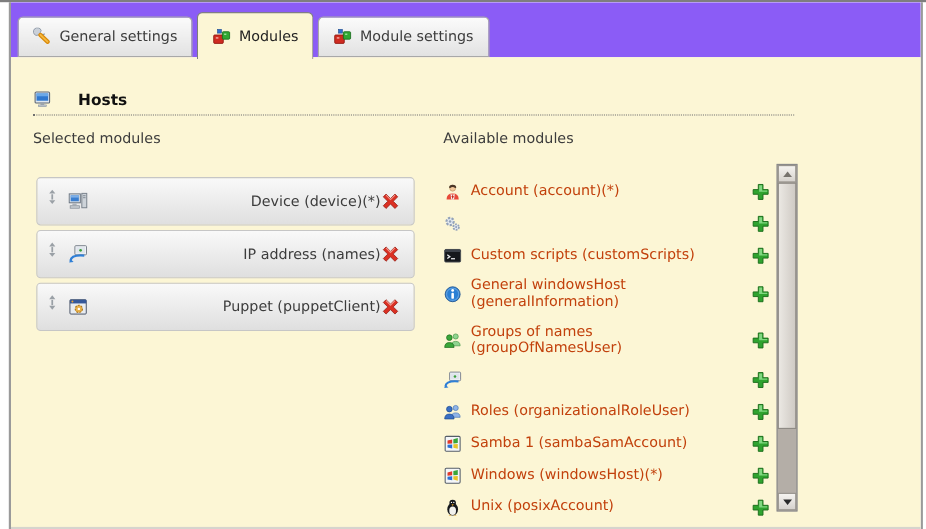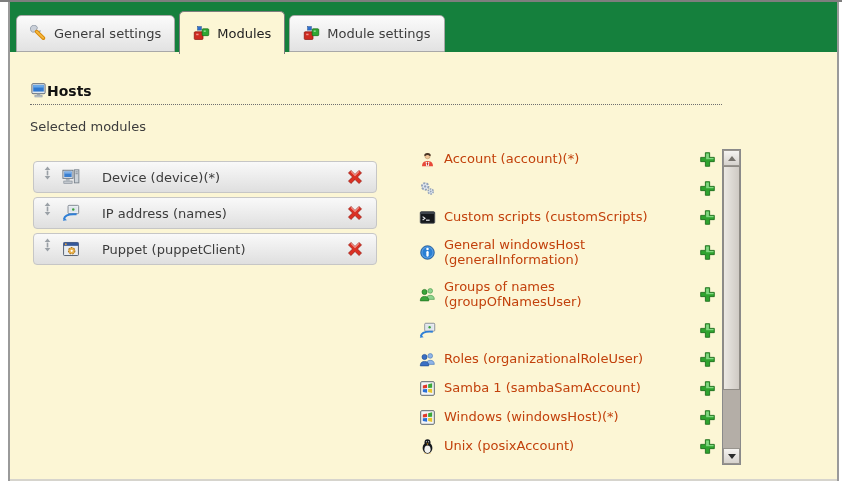--- a/index.html
+++ b/index.html
@@ -1,43 +1,43 @@
 <!DOCTYPE html>
 <html><head>
 <meta charset="utf-8">
 <style>
   html,body{margin:0;padding:0;background:#fff;width:842px;height:481px;overflow:hidden;
     font-family:"DejaVu Sans","Liberation Sans",sans-serif;}
   .top-edge{position:absolute;top:0;left:0;width:842px;height:2px;background:#7e7e7e;}
   .window{position:absolute;top:2px;left:8px;width:827px;height:479px;background:#fff;
     border-left:2px solid #9a9a9a;border-right:2px solid #9a9a9a;overflow:hidden;}
   
-  .tabbar{height:50px;display:flex;align-items:flex-end;padding-left:6px;background:#15803d;position:relative;}
+  .tabbar{height:50px;display:flex;align-items:flex-end;padding-left:6px;background:#8b5cf6;position:relative;}
   .tab{display:flex;align-items:center;gap:7px;padding:0 13px;height:37px;box-sizing:border-box;
     background:linear-gradient(#fbfbfb,#e2e2e2);border:1px solid #a8a8a8;border-radius:5px 5px 0 0;
     margin-right:4px;font-size:13px;color:#3c3c3c;cursor:pointer;white-space:nowrap;}
   .tab.active{height:43px;margin-bottom:-2px;background:#fcf6d5;border-color:#7d7d7d;border-bottom:none;
     position:relative;z-index:2;color:#222;justify-content:center;}
   .tab-icon{width:17px;height:17px;flex:none;}
   .tab-icon svg,.mod-icon svg,.mod-icon16 svg,.icon17 svg,.add-btn svg,.remove-btn svg,.drag svg{display:block;width:100%;height:100%;}
   
   .content{position:absolute;top:50px;left:0;right:0;bottom:0;background:#fcf6d5;}
   .section-header{width:692px;margin:30px 0 0 20px;padding-bottom:5px;border-bottom:1px dotted #6f6f6f;
-    display:flex;align-items:center;gap:0;}
+    display:flex;align-items:center;gap:24px;}
   .icon17{width:17px;height:17px;flex:none;}
   .section-title{font-size:14px;font-weight:bold;color:#111;}
-  .columns{display:flex;margin-left:20px;margin-top:14px;gap:16px;}
+  .columns{display:flex;margin-left:20px;margin-top:14px;}
   .col-left{width:350px;margin-right:23px;}
   .col-right{width:322px;position:relative;}
   .col-title{font-size:13px;color:#3c3c3c;}
   
   .sel-list{list-style:none;margin:27px 0 0 3px;padding:0;width:344px;}
-  .sel-row{height:32px;margin-bottom:4px;display:flex;align-items:center;box-sizing:border-box;
+  .sel-row{height:44px;margin-bottom:4px;display:flex;align-items:center;box-sizing:border-box;
     background:linear-gradient(#f9f9f9,#dfdfdf);border:1px solid #c6c6c6;border-radius:4px;
-    padding:0 12px 0 9px;cursor:move;}
+    padding:0 12px 0 9px;cursor:move;text-align:right;}
   .drag{width:9px;height:14px;margin-right:10px;margin-top:-8px;flex:none;cursor:ns-resize;}
   .mod-icon{width:18px;height:18px;margin-right:22px;flex:none;}
   .sel-label{font-size:13px;color:#3c3c3c;flex:1;}
   .remove-btn{width:18px;height:18px;flex:none;cursor:pointer;}
   
   .avail-list{list-style:none;margin:32px 0 0 0;padding:0;width:297px;}
   .avail-row{display:flex;align-items:center;margin-bottom:12px;}
   .mod-icon16{width:17px;height:17px;margin-right:8px;flex:none;}
   .avail-label{font-size:13px;color:#c2410c;line-height:1.15;max-width:242px;}
   .add-btn{margin-left:auto;width:17px;height:17px;flex:none;cursor:pointer;}
@@ -195,20 +195,21 @@
                 <svg viewBox="0 0 16 16">
                   <path d="M2.2 4.4 L4.4 2.2 8 5.8 11.6 2.2 13.8 4.4 10.2 8 13.8 11.6 11.6 13.8 8 10.2 4.4 13.8 2.2 11.6 5.8 8z" fill="#db3023" stroke="#8f150c" stroke-width="0.6"></path>
                   <path d="M4.4 3 L8 6.6 11.6 3" fill="none" stroke="#f0978d" stroke-width="0.9"></path>
                 </svg>
               </span>
           </li>
           </ul>
       </div>
 
       <div class="col-right">
+        <div class="col-title">Available modules</div>
         <ul class="avail-list">
 
         <li class="avail-row">
             <span class="mod-icon16">
                 <svg viewBox="0 0 16 16">
                   <circle cx="8" cy="4.8" r="2.5" fill="#f2c79a" stroke="#b08a5a" stroke-width="0.5"></circle>
                   <path d="M4.9 4.4 q0-2.6 3.1-2.6 3.1 0 3.1 2.6 l-1 0.2 q-2.1-1.8-4.2 0z" fill="#4a3626"></path>
                   <path d="M2.8 14.4 q0-5 5.2-5 5.2 0 5.2 5z" fill="#e84a3a"></path>
                   <path d="M6.2 9.8 q1.8 1.4 3.6 0 l-0.6 4.6 -2.4 0z" fill="#f4f6f8"></path>
                   <path d="M8 10.4 l0.9 1.4 -0.9 2.4 -0.9-2.4z" fill="#c42a1a"></path>

